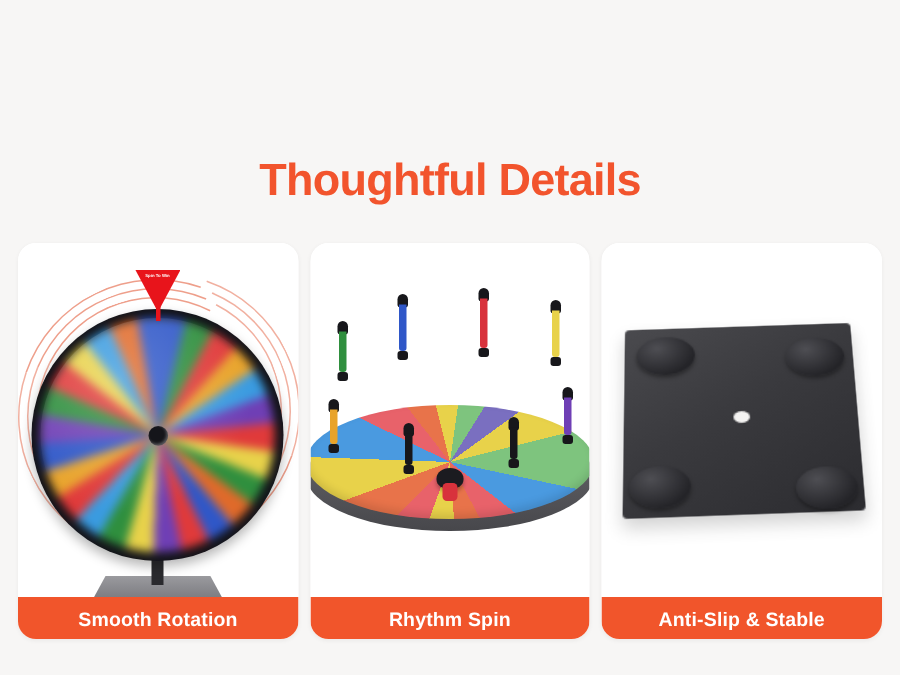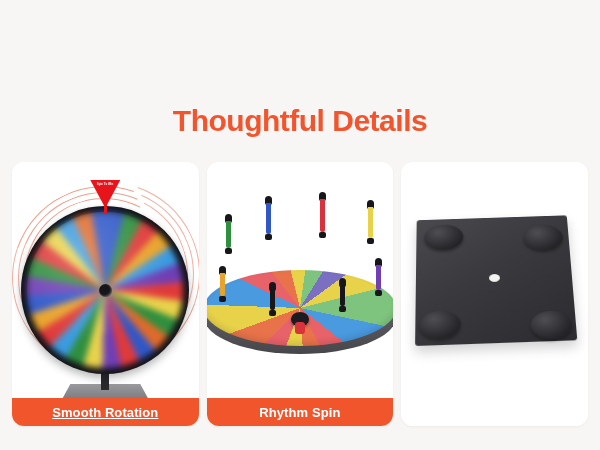--- a/index.html
+++ b/index.html
@@ -234,21 +234,21 @@
           <div class="stand-base"></div>
 
           <div class="wheel-wrap">
             <div class="wheel-rim"></div>
             <div class="wheel-face"></div>
             <div class="wheel-gloss"></div>
             <div class="wheel-hub"></div>
           </div>
         </div>
       </div>
-      <div class="card-label" style="background: rgb(241, 85, 43); color: rgb(255, 255, 255); text-decoration: underline;">Smooth Rotation</div>
+      <div class="card-label" style="background: rgb(241, 85, 43); color: rgb(255, 255, 255);">Smooth Rotation</div>
     </div>
 
     <div class="card">
       <div class="card-media">
         <div class="peg-scene">
           <div class="disc-wrap">
             <div class="disc-edge"></div>
             <div class="disc-top"></div>
             <div class="disc-hub"></div>
             <div class="disc-hub-red"></div>
@@ -305,16 +305,17 @@
         <div class="plate-scene">
           <div class="plate">
             <div class="foot-pad tl"></div>
             <div class="foot-pad tr"></div>
             <div class="foot-pad bl"></div>
             <div class="foot-pad br"></div>
             <div class="plate-hole"></div>
           </div>
         </div>
       </div>
+      <div class="card-label" style="background: rgb(241, 85, 43); color: rgb(255, 255, 255);">Anti-Slip &amp; Stable</div>
     </div>
 
   </div>
 </div>
 
 </body></html>

